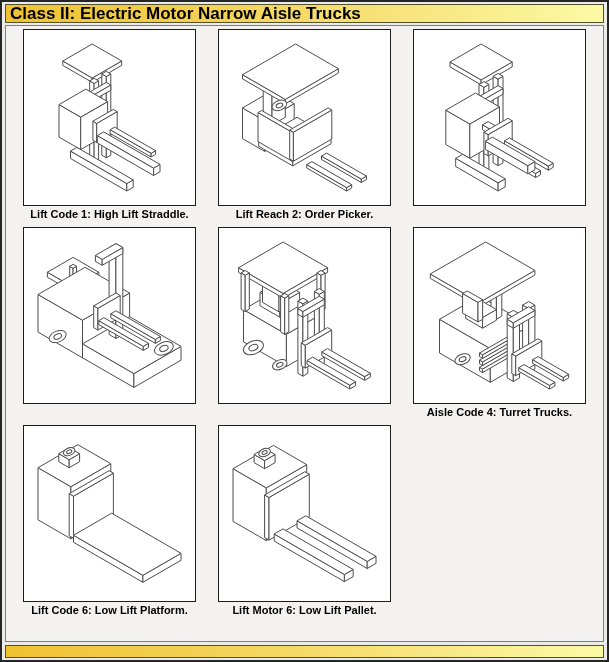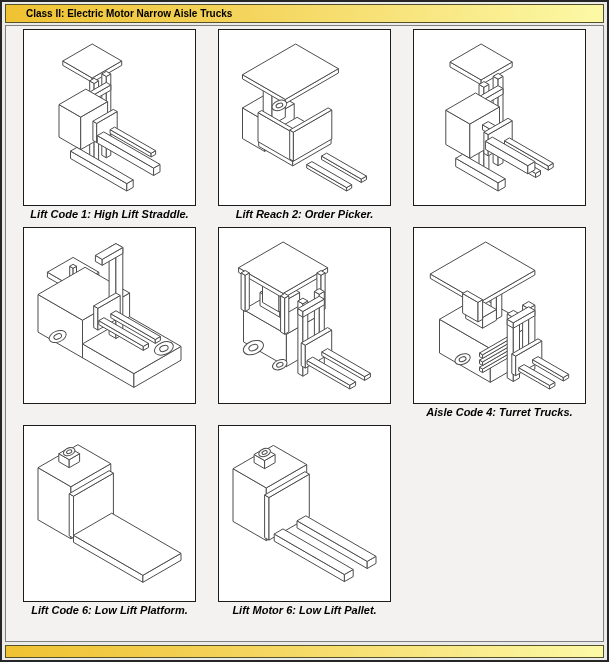--- a/index.html
+++ b/index.html
@@ -10,22 +10,22 @@
   }
   .page{
     position:relative;width:609px;height:662px;box-sizing:border-box;
     border:2px solid #262626;background:#ebebea;padding:1px 3px;
   }
   .section-header{
     height:15px;margin:1px 0 2px 0;
     border:1px solid #55512a;
     background:linear-gradient(to right,var(--gold-left,#EFC232),#F4D45C 40%,var(--gold-right,#FCF9A6));
     display:flex;align-items:center;
-    padding:1px 20px;
-    font-size:10px;font-weight:bold;color:#000;
+    padding:1px 4px;
+    font-size:17px;font-weight:bold;color:#000;
     white-space:nowrap;
   }
   .content-panel{
     height:617px;box-sizing:border-box;
     border:1px solid #7f7f7f;
     background:var(--panel-bg,#F3F2F0);
     padding:3px 6px 0 6px;
   }
   .intro-text{
     font-size:11.5px;color:#000;
@@ -40,21 +40,21 @@
     display:flex;flex-direction:column;align-items:center;
   }
   .truck-imgbox{
     width:173px;height:177px;box-sizing:border-box;
     border:1px solid #1c1c1c;background:#fff;
     display:flex;align-items:center;justify-content:center;
   }
   .truck-caption{
     margin-top:2px;
     font-size:11px;font-weight:bold;color:#000;line-height:12px;
-    text-align:center;white-space:nowrap;font-style:italic;
+    text-align:center;white-space:nowrap;
   }
   .next-section-bar{
     height:11px;margin-top:3px;
     border:1px solid #55512a;
     background:linear-gradient(to right,var(--gold-left,#EFC232),#F4D45C 40%,var(--gold-right,#FCF9A6));
   }
 </style>
 </head>
 <body>
 

